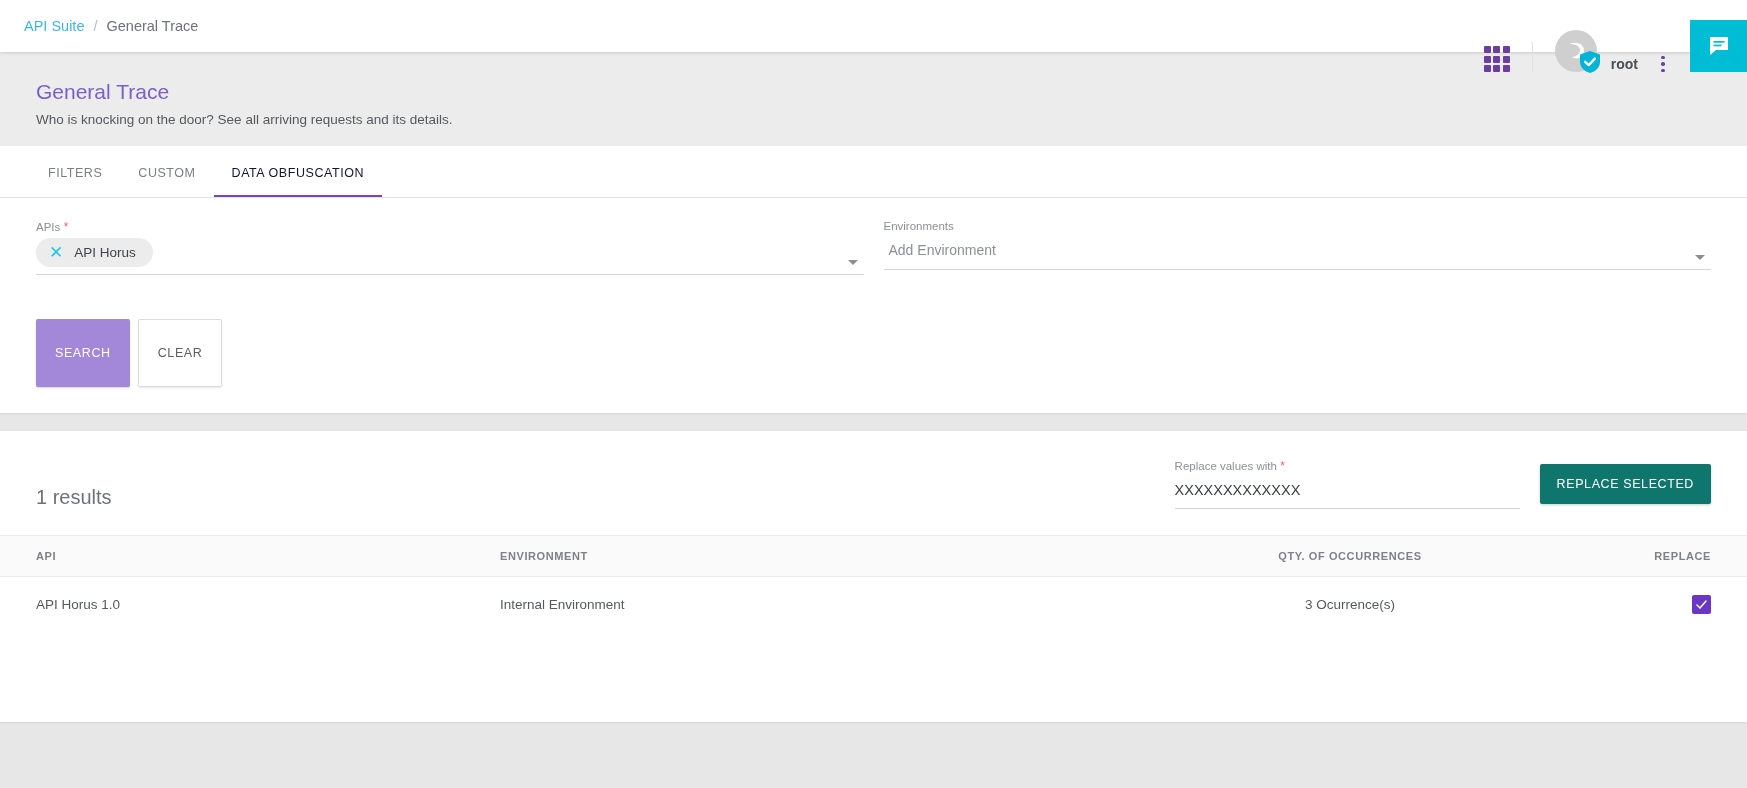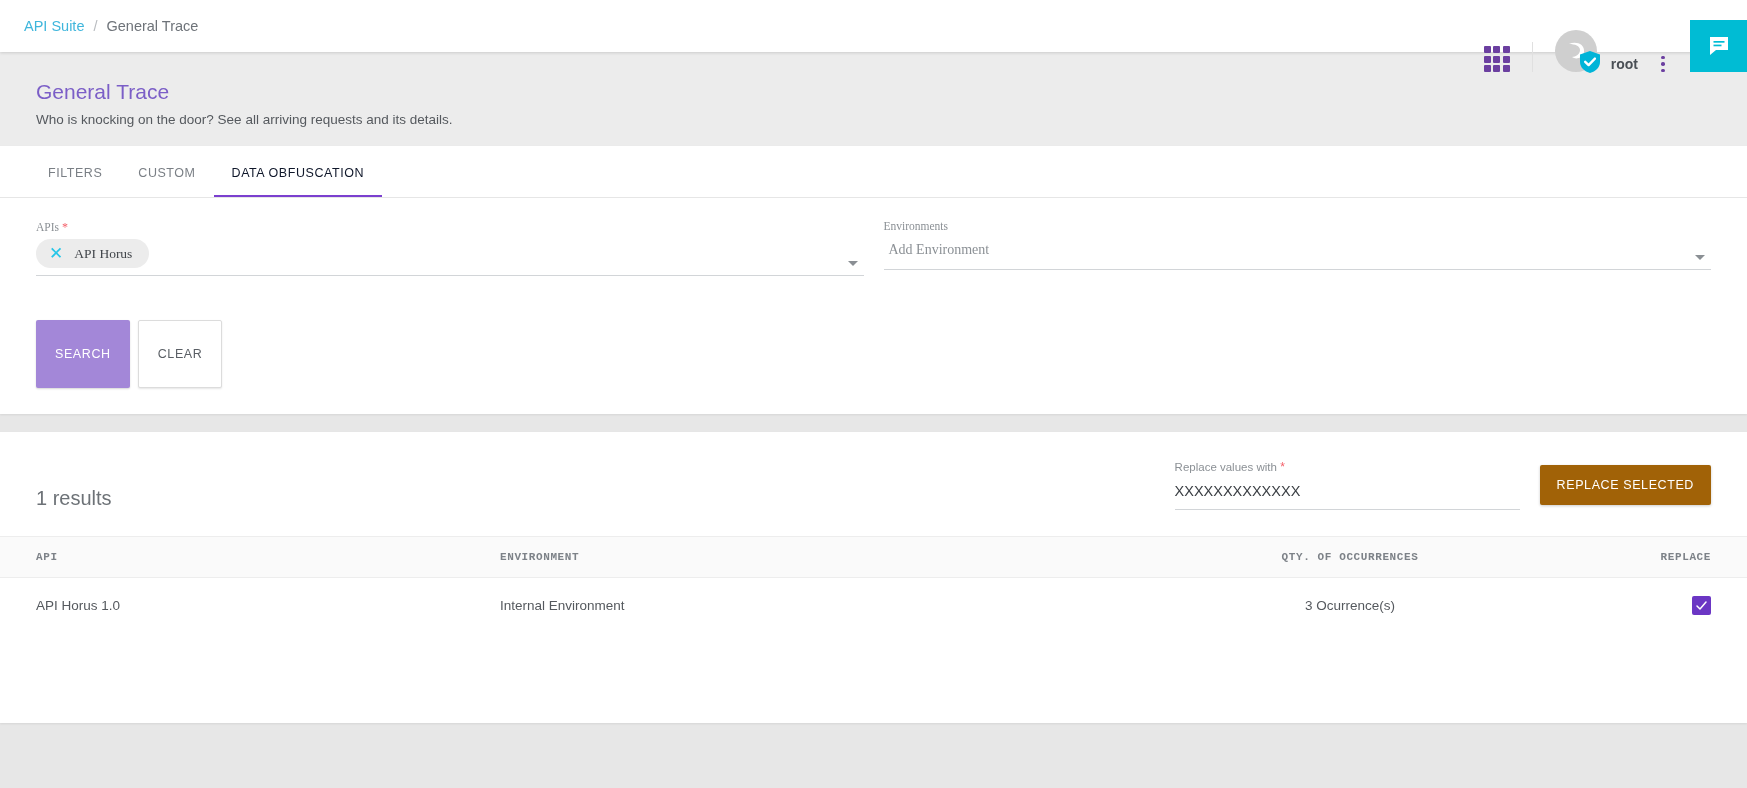--- a/index.html
+++ b/index.html
@@ -93,21 +93,21 @@
     font-size: 12.5px;
     letter-spacing: 0.55px;
     color: #7a7f85;
     padding: 20px 18px 15px 18px;
     cursor: pointer;
     border-bottom: 2.5px solid transparent;
     text-transform: uppercase;
   }
   .tab.active { color: #0f172a; border-bottom-color: #7b3fcf; }
 
-  .fields { display:flex; padding: 22px 36px 0 36px; gap: 20px; font-family: Liberation Serif, serif; }
+  .fields { display:flex; padding: 22px 36px 0 36px; gap: 20px; }
   .field-col { flex: 1; position: relative; }
 
   .fld-label { font-size: 11.5px; color: #8b9095; margin-bottom: 4px; display:block; }
   .req { color: #f4606a; font-size: 12px; }
 
   .fld-underline { border-bottom: 1px solid #d2d5d8; padding-bottom: 4px; position:relative; }
   .fld-underline.dotted { border-bottom: 1px dotted #c7cacd; }
 
   .chip {
     display:inline-flex; align-items:center; gap: 11px;
@@ -138,29 +138,29 @@
   }
   .btn-search { background:#a387d8; color:#ffffff; border-radius: 2px; box-shadow: 0 1px 2px rgba(0,0,0,0.16); }
   .btn-clear { background:#ffffff; color:#5a5f65; border:1px solid #dcdcdc; border-radius:2px; margin-left: 8px; box-shadow: 0 1px 2px rgba(0,0,0,0.10);}
 
   
   .results-card { background:#ffffff; margin-top: 18px; box-shadow: 0 1px 2px rgba(0,0,0,0.08); padding-bottom: 90px; }
   .results-top { display:flex; align-items:flex-end; padding: 28px 36px 26px 36px; }
   .results-count { font-size: 20px; color:#6d7277; font-weight: normal; }
   .replace-field { margin-left:auto; width: 345px; margin-right: 20px; }
   .btn-replace {
-    background:#a16207; color:#fff; font-size:12.5px; letter-spacing:0.6px;
+    background:#0f766e; color:#fff; font-size:12.5px; letter-spacing:0.6px;
     padding: 13px 17px; border:none; border-radius:2px; cursor:pointer;
     text-transform: uppercase; box-shadow: 0 1px 3px rgba(0,0,0,0.2);
     font-family: "Liberation Sans", sans-serif;
     align-self: center;
   }
 
   table { width:100%; border-collapse: collapse; }
-  thead tr { background:#fafafa; border-top:1px solid #ededed; border-bottom:1px solid #ededed;font-family:Liberation Mono, monospace; }
+  thead tr { background:#fafafa; border-top:1px solid #ededed; border-bottom:1px solid #ededed; }
   th {
     text-align:left; font-size:11px; letter-spacing:0.6px; color:#7d8288;
     font-weight: bold; padding: 14px 0; text-transform: uppercase;
   }
   td { font-size:13.5px; color:#55595e; padding: 18px 0; }
   .col-api { width: 500px; padding-left: 36px; }
   .col-env { width: 550px; }
   .col-qty { width: 600px; text-align: center; }
   .col-rep { text-align:right; padding-right: 36px; }
 

